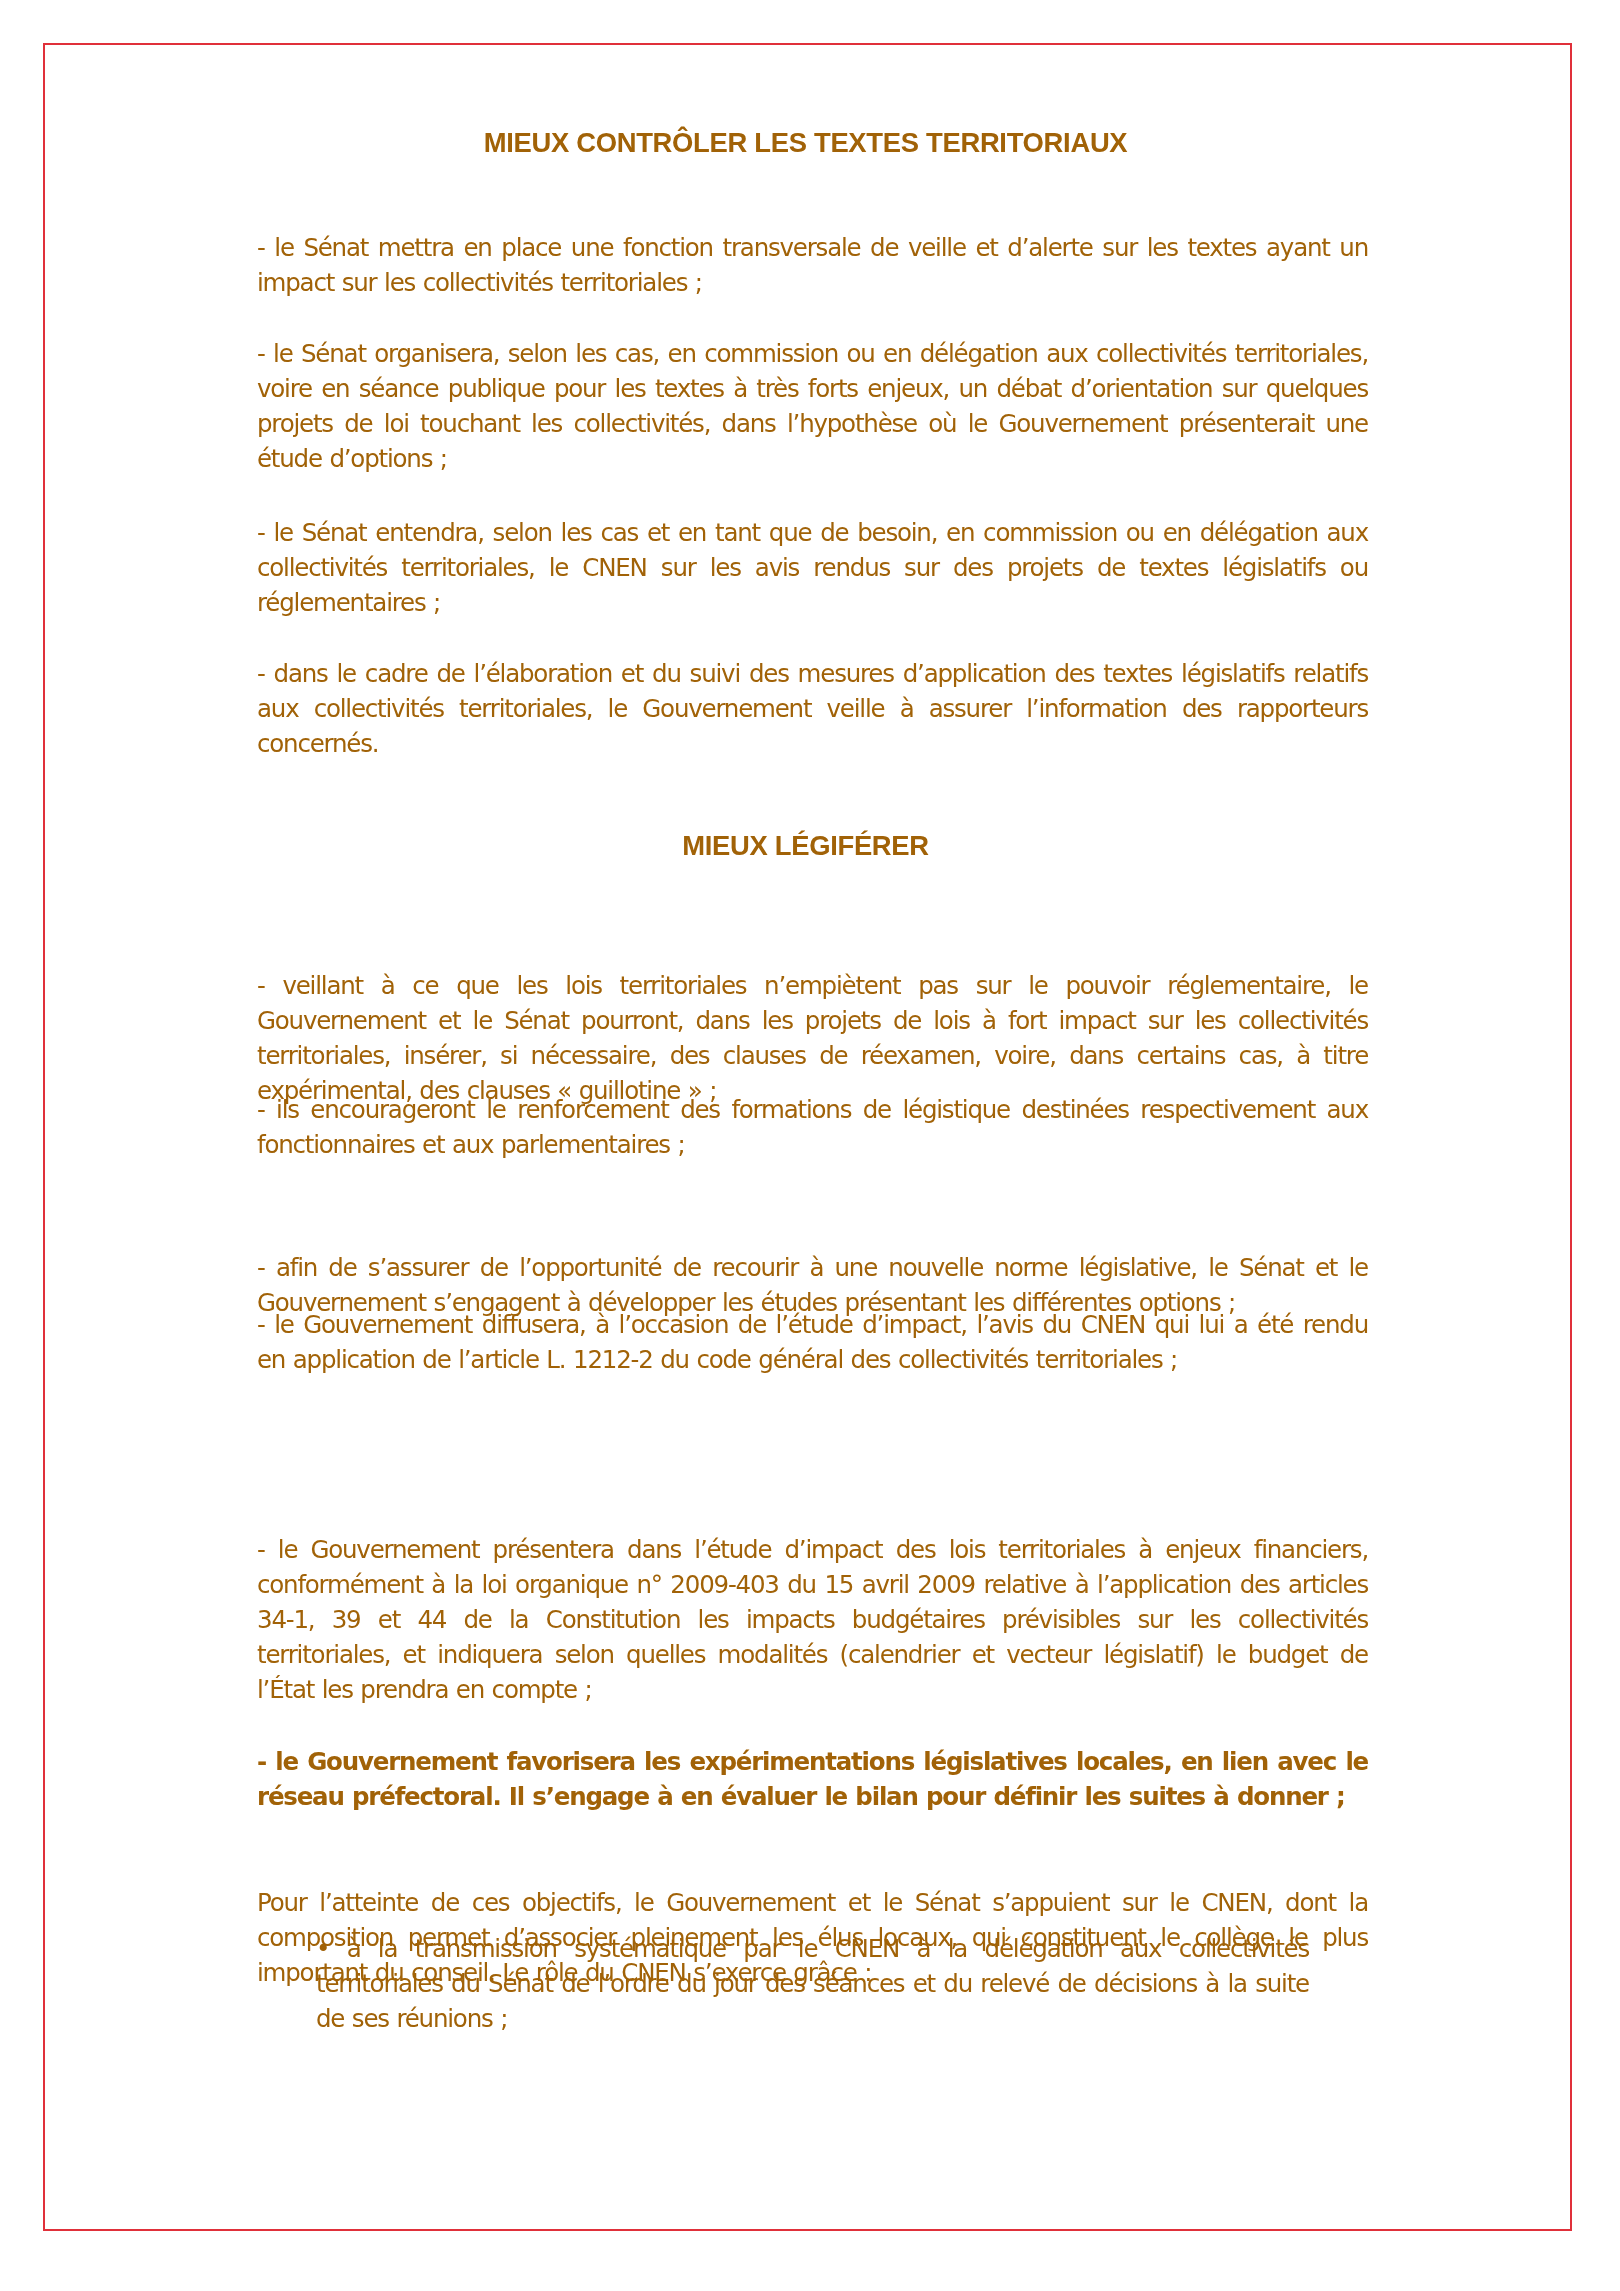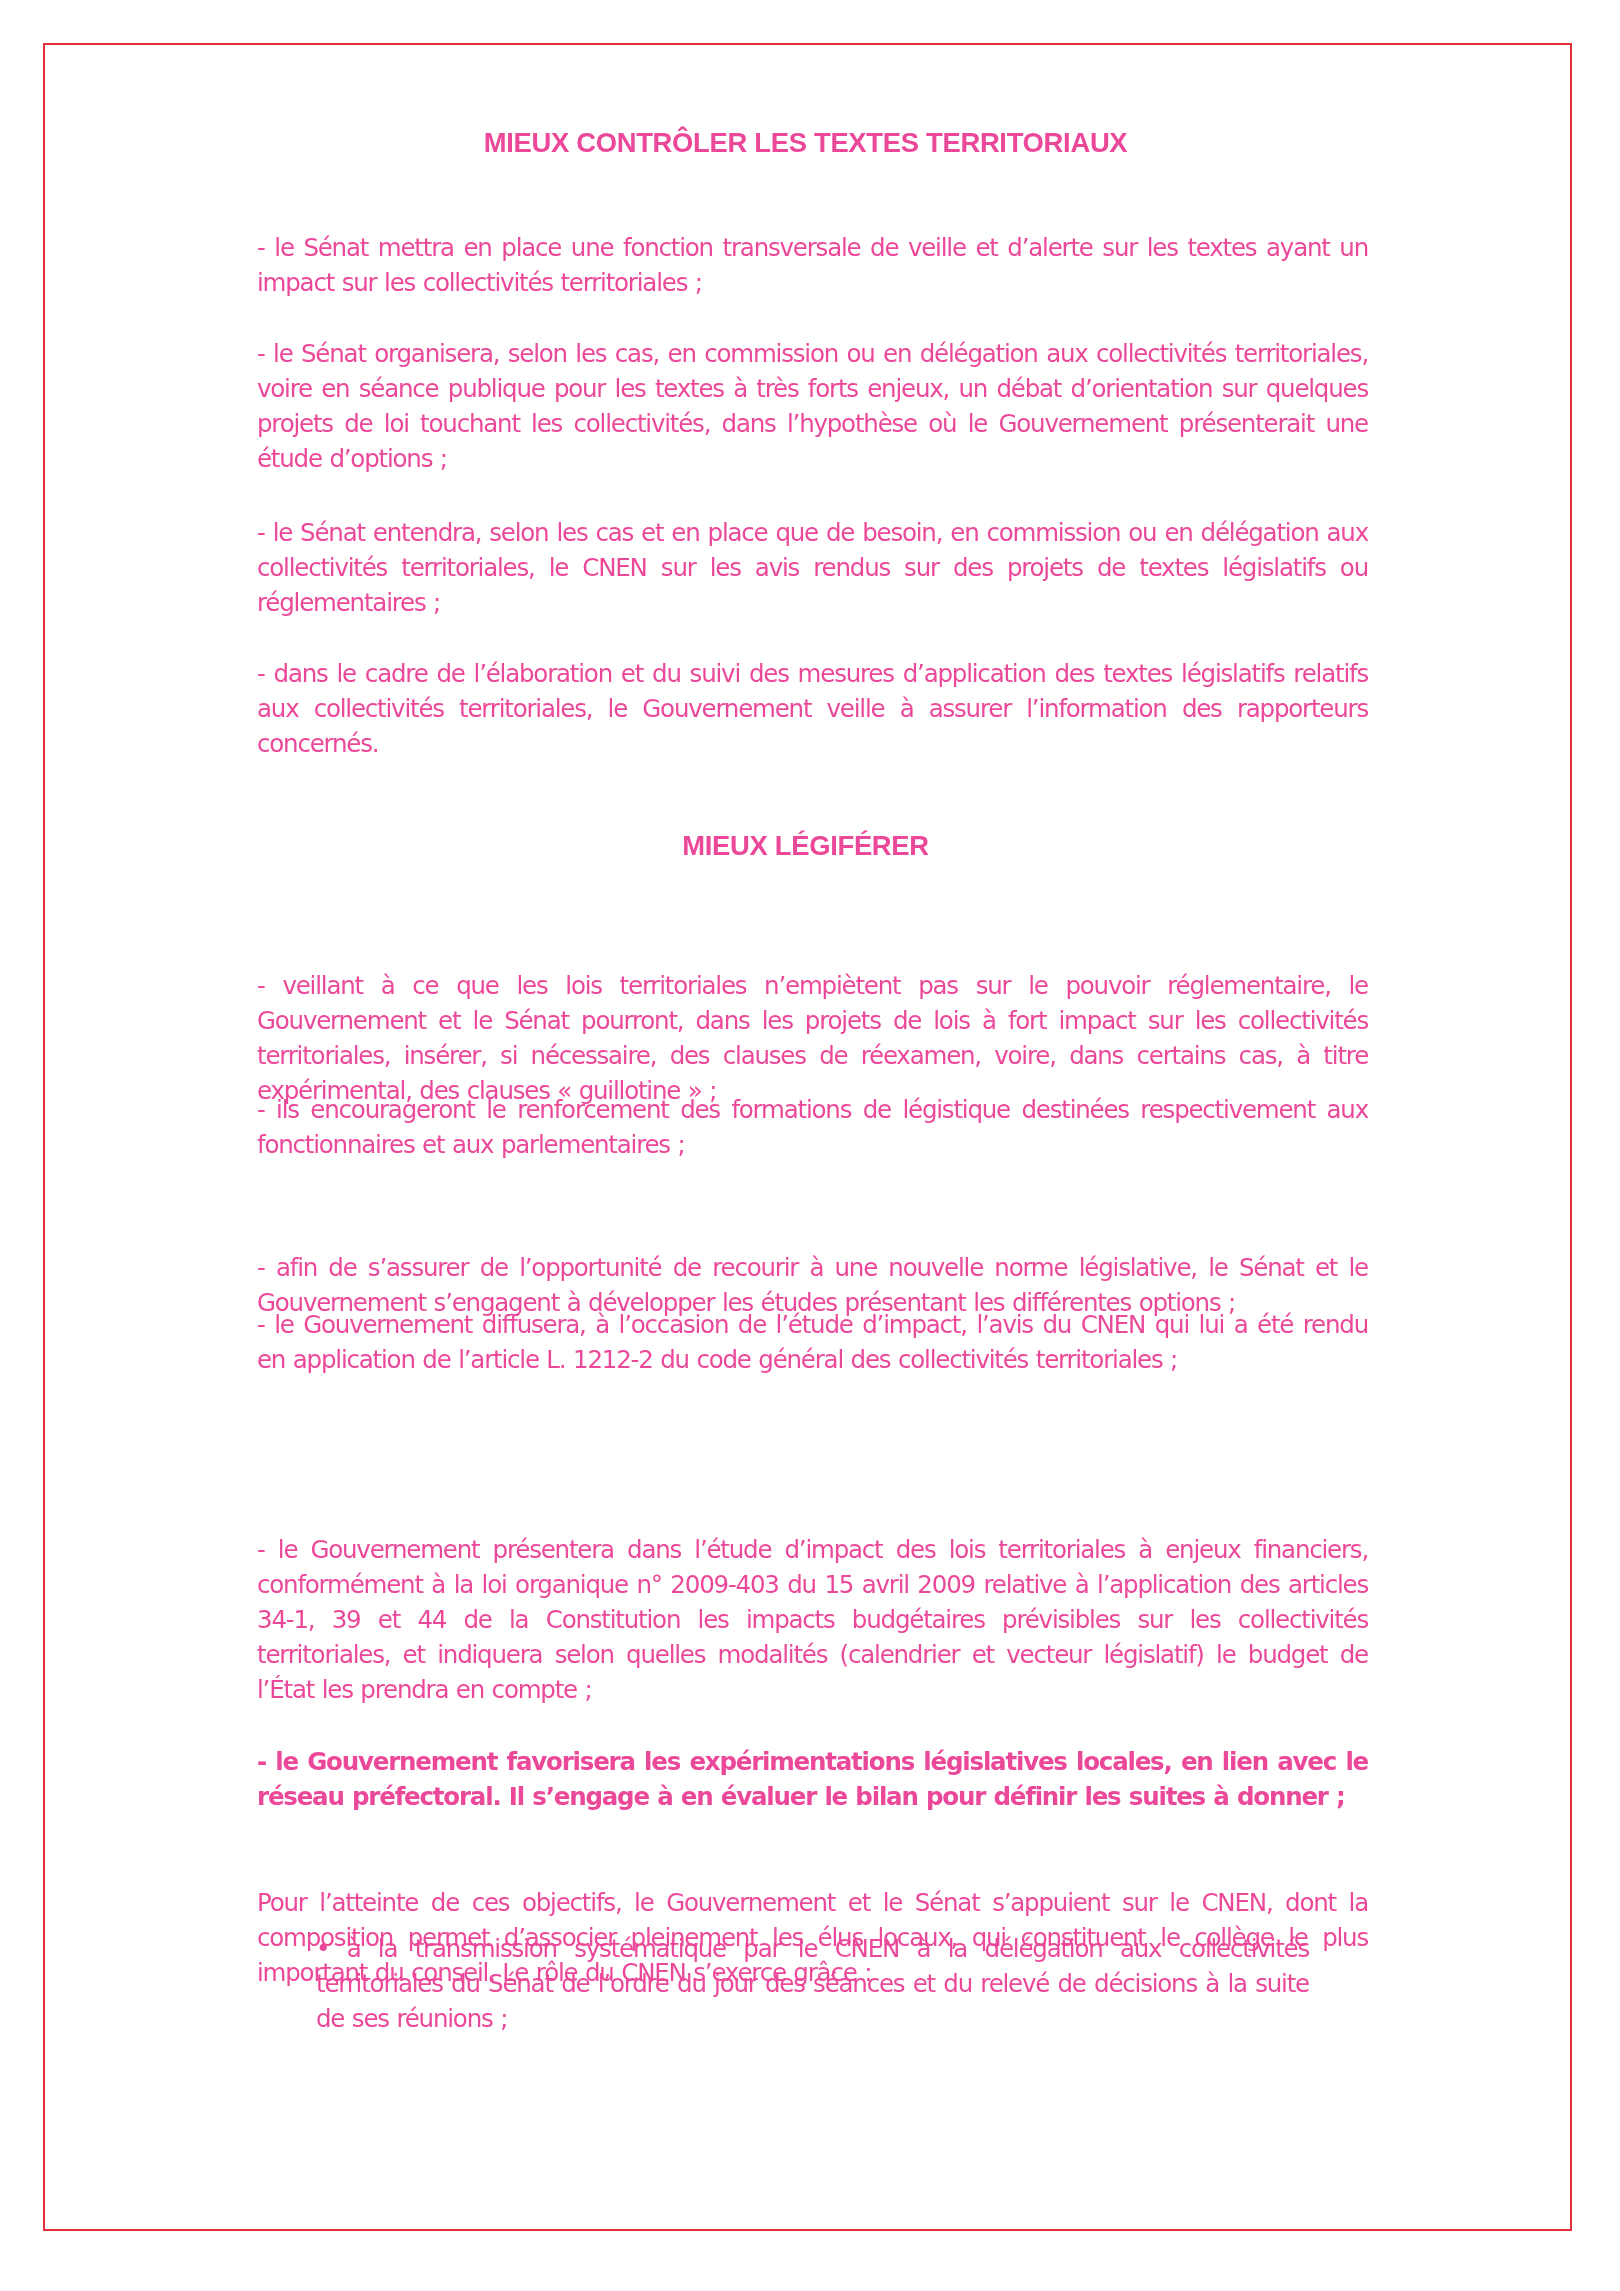--- a/index.html
+++ b/index.html
@@ -1,41 +1,41 @@
 <!DOCTYPE html>
 <html><head>
 <meta charset="utf-8">
 <style>
   html, body { margin: 0; padding: 0; background: #ffffff; }
   body { width: 1620px; height: 2292px; position: relative; overflow: hidden; font-family: "Liberation Sans", sans-serif; }
   .frame {
     position: absolute; left: 43px; top: 43px; width: 1529px; height: 2188px;
     border: 2px solid #e0303a; box-sizing: border-box;
   }
-  .content { position: absolute; left: 250px; width: 1111px; color: #ec4899; }
+  .content { position: absolute; left: 250px; width: 1111px; color: #a16207; }
   h2 {
     font-family: "Liberation Sans", sans-serif; font-weight: bold; color: #e5323c;
     font-size: 27.4px; text-align: center; margin: 0; letter-spacing: -0.3px;
   }
   p {
     font-family: "DejaVu Sans", sans-serif; font-size: 24.5px; line-height: 35px;
     margin: 7px; text-align: justify; letter-spacing: -1.2px; word-spacing: 1px;
   }
   .bullet { padding-left: 59px; padding-right: 59px; }
 </style>
 </head>
 <body>
 
 <div class="frame"></div>
 
 <h2 class="content" style="top:127px;">MIEUX CONTRÔLER LES TEXTES TERRITORIAUX</h2>
 
 <p class="content" style="top:223px;">- le Sénat mettra en place une fonction transversale de veille et d’alerte sur les textes ayant un impact sur les collectivités territoriales ;</p>
 <p class="content" style="top:329px;">- le Sénat organisera, selon les cas, en commission ou en délégation aux collectivités territoriales, voire en séance publique pour les textes à très forts enjeux, un débat d’orientation sur quelques projets de loi touchant les collectivités, dans l’hypothèse où le Gouvernement présenterait une étude d’options ;</p>
-<p class="content" style="top:508px;">- le Sénat entendra, selon les cas et en place que de besoin, en commission ou en délégation aux collectivités territoriales, le CNEN sur les avis rendus sur des projets de textes législatifs ou réglementaires ;</p>
+<p class="content" style="top:508px;">- le Sénat entendra, selon les cas et en tant que de besoin, en commission ou en délégation aux collectivités territoriales, le CNEN sur les avis rendus sur des projets de textes législatifs ou réglementaires ;</p>
 <p class="content" style="top:649px;">- dans le cadre de  l’élaboration et du suivi des mesures d’application des textes législatifs relatifs aux collectivités territoriales, le Gouvernement veille à assurer l’information des rapporteurs concernés.</p>
 
 <h2 class="content" style="top:830px;">MIEUX LÉGIFÉRER</h2>
 
 <p class="content" style="top:961px;">- veillant à ce que les lois territoriales n’empiètent pas sur le pouvoir réglementaire, le Gouvernement et le Sénat pourront, dans les projets de lois à fort impact sur les collectivités territoriales, insérer, si nécessaire, des clauses de réexamen, voire, dans certains cas, à titre expérimental, des clauses « guillotine » ;</p>
 <p class="content" style="top:1085px;">- ils encourageront le renforcement des formations de légistique destinées respectivement aux fonctionnaires et aux parlementaires ;</p>
 <p class="content" style="top:1243px;">- afin de s’assurer de l’opportunité de recourir à une nouvelle norme législative, le Sénat et le Gouvernement s’engagent à développer les études présentant les différentes options ;</p>
 <p class="content" style="top:1300px;">- le Gouvernement diffusera, à l’occasion de l’étude d’impact, l’avis du CNEN qui lui a été rendu en application de l’article L. 1212-2 du code général des collectivités territoriales ;</p>
 <p class="content" style="top:1525px;">- le Gouvernement présentera dans l’étude d’impact des lois territoriales à enjeux financiers, conformément à la loi organique n° 2009-403 du 15 avril 2009 relative à l’application des articles 34-1, 39 et 44 de la Constitution les impacts budgétaires prévisibles sur les collectivités territoriales, et indiquera selon quelles modalités (calendrier et vecteur législatif) le budget de l’État les prendra en compte ;</p>
 <p class="content" style="top:1737px;font-weight:bold;">- le Gouvernement favorisera les expérimentations législatives locales, en lien avec le réseau préfectoral. Il s’engage à en évaluer le bilan pour définir les suites à donner ;</p>

